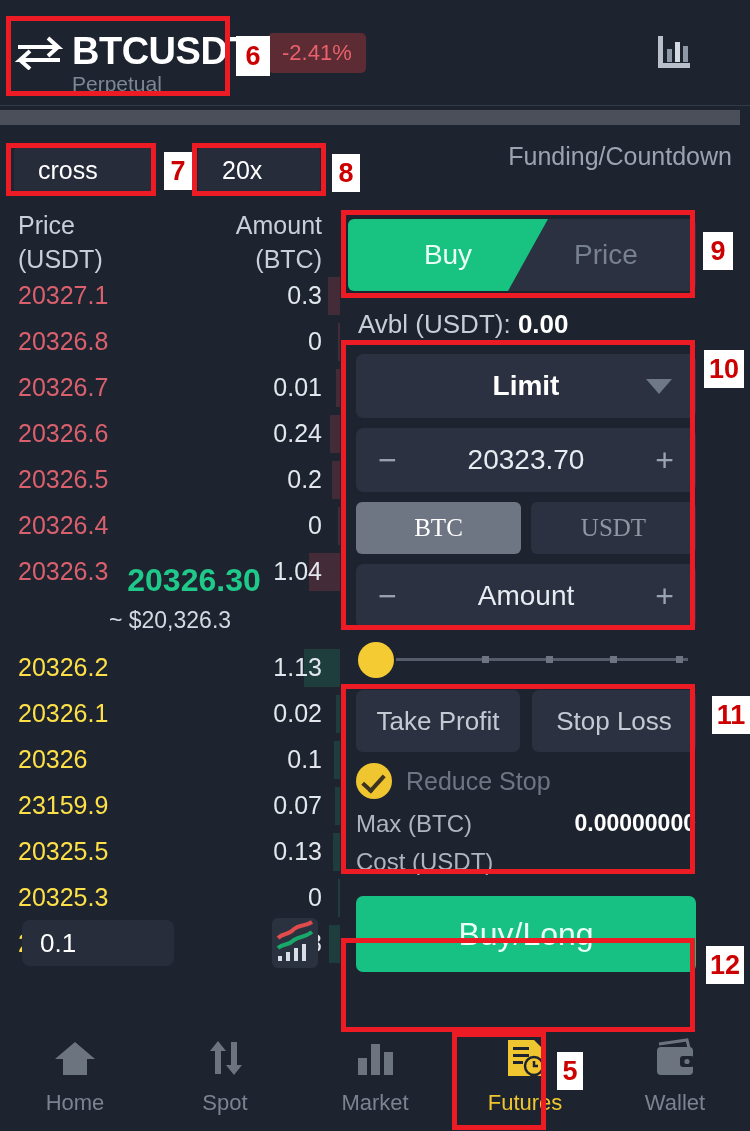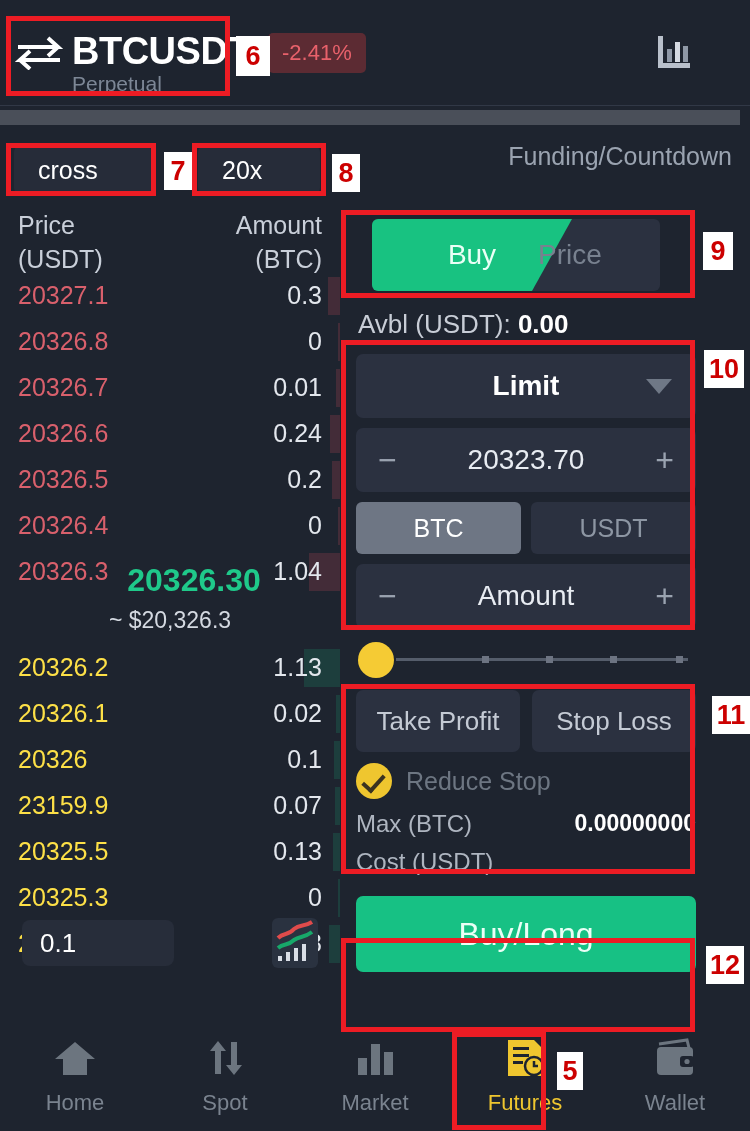--- a/index.html
+++ b/index.html
@@ -47,41 +47,41 @@
   .mid .p1 { font-size: 32px; font-weight: bold; color: #1fc98a; line-height: 46px; padding-left: 48px; }
   .mid .p2 { font-size: 23px; color: #d4d9e1; line-height: 34px; }
 
   .tick-sel { position: absolute; left: 22px; top: 920px; width: 152px; height: 46px; background: #272d3a;
               border-radius: 8px; display: flex; align-items: center; padding-left: 18px; font-size: 26px; color: #ffffff; }
   .depth-btn { position: absolute; left: 272px; top: 918px; width: 46px; height: 50px; background: #2a3240; border-radius: 6px; }
 
   
   .panel { position: absolute; left: 348px; top: 205px; width: 388px; }
 
-  .bs { position: relative; width: 288px; height: 72px; margin: 14px 0 0 24px; background: #2b3140; border-radius: 6px; overflow: hidden; }
+  .bs { position: relative; width: 348px; height: 72px; margin: 14px 0 0 0; background: #2b3140; border-radius: 6px; overflow: hidden; }
   .bs .buy  { position: absolute; left: 0; top: 0; width: 200px; height: 72px; background: #18c281;
               clip-path: polygon(0 0,100% 0,80% 100%,0 100%); display: flex; align-items: center; justify-content: center;
               font-size: 28px; color: #eafff6; }
   .bs .sell { position: absolute; right: 0; top: 0; width: 180px; height: 72px; display: flex; align-items: center;
               justify-content: center; font-size: 28px; color: #78818f; }
 
   .avbl { margin: 18px 0 0 10px; font-size: 26px; color: #c8cdd6; }
   .avbl b { color: #ffffff; }
 
   .fld { width: 340px; height: 64px; margin: 0 0 10px 8px; background: #2b3140; border-radius: 7px;
          display: flex; align-items: center; justify-content: center; position: relative; }
   .fld .ctr { font-size: 28px; color: #e8ecf2; }
   .fld .bold { font-weight: bold; color: #ffffff; }
   .fld .minus { position: absolute; left: 22px; font-size: 32px; color: #9aa3b0; }
   .fld .plus  { position: absolute; right: 22px; font-size: 32px; color: #9aa3b0; }
   .fld .caret { position: absolute; right: 24px; width: 0; height: 0; border-left: 13px solid transparent;
                 border-right: 13px solid transparent; border-top: 15px solid #6f7886; }
   .ph { color: #7d8796; }
 
-  .ccy { width: 340px; height: 52px; margin: 0 0 10px 8px; display: flex; gap: 10px; }
+  .ccy { width: 340px; height: 52px; margin: 0 0 10px 8px; display: flex; gap: 10px; font-family: Liberation Serif, serif; }
   .ccy div { flex: 1; border-radius: 6px; display: flex; align-items: center; justify-content: center; font-size: 25px; }
   .ccy .on  { background: #6e7684; color: #ffffff; }
   .ccy .off { background: #2b3140; color: #8d96a3; }
 
   .slider { position: relative; width: 340px; height: 40px; margin: 12px 0 10px 8px; }
   .slider .track { position: absolute; left: 40px; top: 18px; width: 292px; height: 3px; background: #555d6b; }
   .slider .dot { position: absolute; top: 16px; width: 7px; height: 7px; background: #6d7482; }
   .slider .knob { position: absolute; left: 2px; top: 2px; width: 36px; height: 36px; border-radius: 50%; background: #f5cb34; }
 
   .tpsl-box { width: 340px; margin-left: 8px; }

